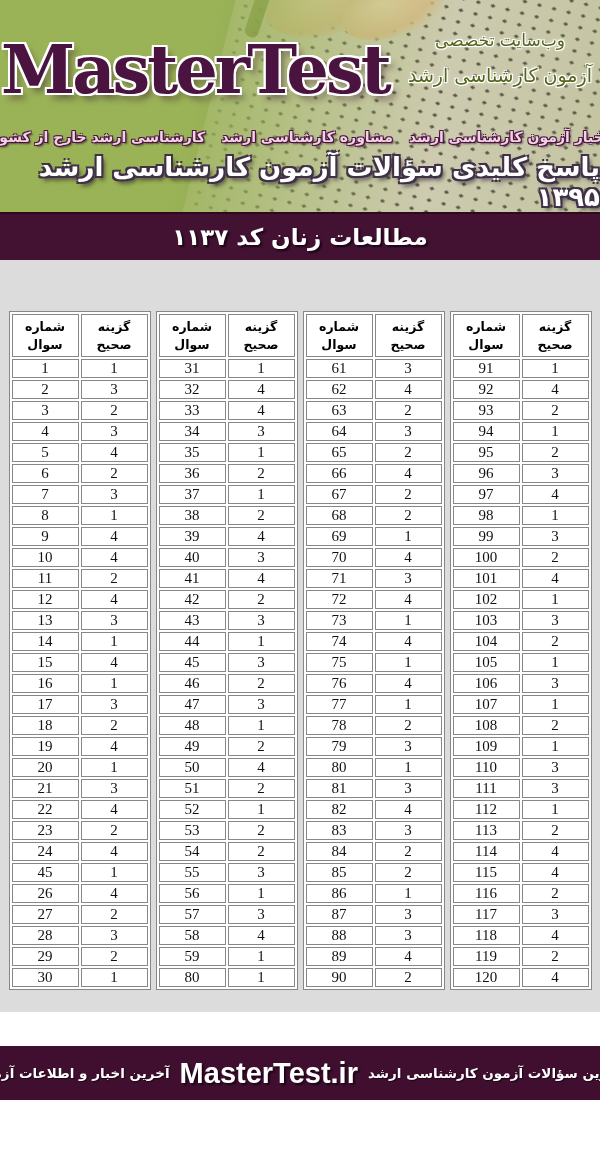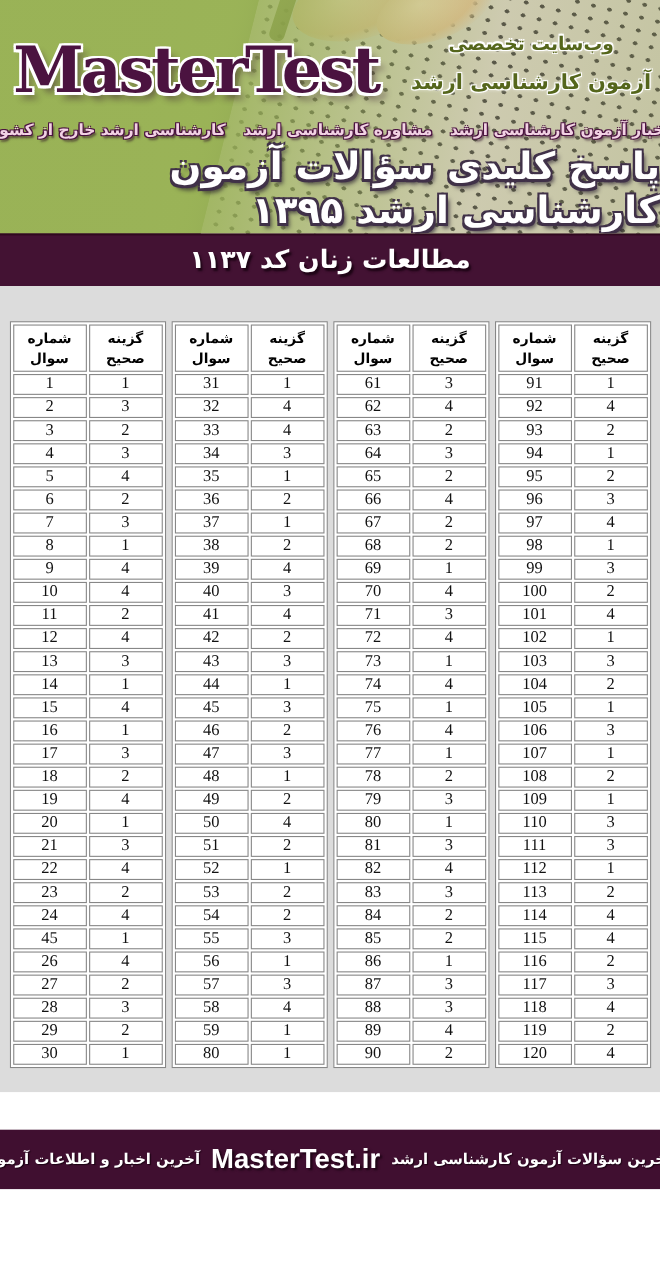--- a/index.html
+++ b/index.html
@@ -20,67 +20,67 @@
   .finger.f1 { left:265px; top:-26px; width:120px; height:62px; transform:rotate(-12deg); }
   .finger.f2 { left:340px; top:-20px; width:110px; height:56px; transform:rotate(-20deg); }
   .pencil { position:absolute; left:250px; top:-8px; width:14px; height:46px; border-radius:6px;
             background:linear-gradient(#6d7b2c,#55651c); transform:rotate(18deg); opacity:.85; }
   .hero::after { content:""; position:absolute; inset:0; z-index:1;
            background:linear-gradient(100deg, rgba(154,179,87,.98) 0%, rgba(154,179,87,.92) 32%,
                       rgba(154,179,87,.50) 52%, rgba(160,180,100,.16) 72%, rgba(148,168,88,.28) 100%); }
   .hero-content { position:relative; z-index:2; height:100%; display:flex; flex-direction:column; }
 
   .logo-row { height:126px; position:relative; }
-  .logo { position:absolute; left:12px; top:30px;
-          font-family:"DejaVu Serif", serif; font-weight:bold; font-size:58px; letter-spacing:-3px;
+  .logo { position:absolute; left:1px; top:30px;
+          font-family:"DejaVu Serif", serif; font-weight:bold; font-size:67px; letter-spacing:-3px;
           color:#4b1340;
           text-shadow:-2px -2px 0 #fff, 2px -2px 0 #fff, -2px 2px 0 #fff, 2px 2px 0 #fff,
                       -2px 0 0 #fff, 2px 0 0 #fff, 0 -2px 0 #fff, 0 2px 0 #fff,
                       5px 6px 6px rgba(50,20,45,.45); }
   .tagline { position:absolute; right:8px; top:30px; direction:rtl; text-align:center;
-             color:#55661c; font-weight:bold;
+             color:#55661c; font-weight:normal;
              text-shadow:-1px -1px 0 #fff,1px -1px 0 #fff,-1px 1px 0 #fff,1px 1px 0 #fff,0 0 4px #fff; }
   .tagline .t1 { font-size:17px; }
   .tagline .t2 { font-size:19px; margin-top:14px;text-align:right; }
 
   .topnav { height:31px; direction:rtl; display:flex; justify-content:center; align-items:center;
             gap:16px; white-space:nowrap; }
   .topnav span { font-size:14px; font-weight:bold; color:#f2d2e4; cursor:pointer;
             text-shadow:-1px -1px 0 #4b1340,1px -1px 0 #4b1340,-1px 1px 0 #4b1340,1px 1px 0 #4b1340,2px 2px 2px rgba(40,10,35,.6); }
 
   .page-title { flex:1; direction:rtl; display:flex; align-items:center; justify-content:center;
-            font-size:34px; font-weight:bold; color:#fff;
+            font-size:26px; font-weight:bold; color:#fff;
             text-shadow:-2px -2px 0 #403148,2px -2px 0 #403148,-2px 2px 0 #403148,2px 2px 0 #403148,3px 4px 4px rgba(30,20,40,.7); }
 
   
   .subject-bar { height:48px; background:#431233; border-top:2px solid #30091f;
             display:flex; align-items:center; justify-content:center; direction:rtl;
             color:#fff; font-size:23px; font-weight:bold; text-shadow:2px 2px 2px #1c0414; }
 
   
-  .answers { background:#dcdcdc; padding:32px 0 22px 0; }
+  .answers { background:#dcdcdc; padding:51px 0 22px 0; }
   .tables { display:flex; justify-content:center; gap:5px; }
   table.ans { border-collapse:separate; border-spacing:2px; background:#fff;
               border:1px solid #878787; width:142px; table-layout:fixed; }
   table.ans th { border:1px solid #878787; background:#fff; text-align:center;
               font-family:"DejaVu Sans", sans-serif; font-size:12.5px; font-weight:bold; color:#000;
               padding:3px 1px; line-height:1.4; white-space:pre-line; }
   table.ans td { border:1px solid #878787; background:#fff; text-align:center;
               font-family:"Liberation Serif", serif; font-size:15px; color:#111;
               height:17px; line-height:17px; }
 
   .white-gap { height:34px; background:#fff; }
 
   
   .footer { height:54px; background:#400f30; direction:rtl;
             display:flex; align-items:center; justify-content:center; gap:10px;
             color:#fff; white-space:nowrap; }
   .footer .ftext { font-size:13.5px; font-weight:bold; text-shadow:1px 1px 1px #1c0414; }
   .footer .site { direction:ltr; font-family:"Liberation Sans", sans-serif; font-weight:bold;
-            font-size:25px; text-shadow:2px 2px 2px #1c0414; }
+            font-size:29px; text-shadow:2px 2px 2px #1c0414; }
 </style>
 </head>
 <body>
 
 <div class="page">
 
   <header class="hero">
     <div class="photo-layer">
       <div class="sheet"></div>
       <div class="finger f1"></div>

